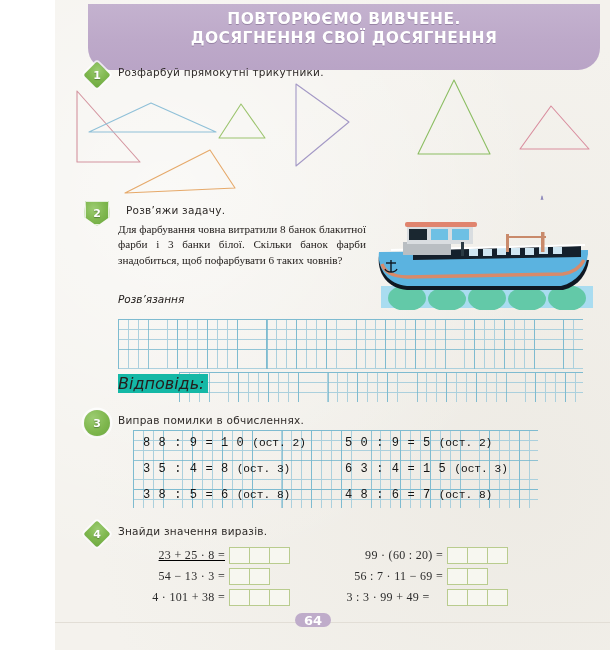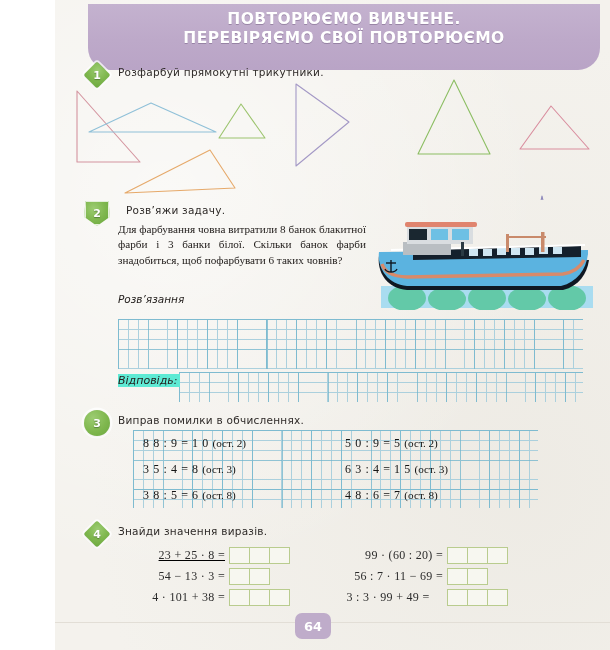--- a/index.html
+++ b/index.html
@@ -141,30 +141,30 @@
       repeating-linear-gradient(to bottom, #6fb4cc 0px, #6fb4cc 1px, transparent 1px, transparent 29.7px);
     opacity:.75;
   }
 
   #answer-label {
     position: absolute;
     left: 63px; top: 374px;
     z-index: 6;
     font-family: "DejaVu Sans", sans-serif;
     font-style: italic;
-    font-size: 11px;
+    font-size: 16px;
     color: #24201e;
-    background: #5eead4;
+    background: #14b8a6;
     padding-right: 3px;
   }
 
   
   #t3-eqwrap { position:absolute; left:0; top:430px; width:555px; height:78px; z-index:5; }
   .eqcol { position:absolute; top:0; font-family:"Liberation Serif", serif; font-size:12px; color:#141414; }
-  .eqline { height:26px; line-height:26px; white-space:nowrap; letter-spacing:.6px; }
+  .eqline { height:26px; line-height:26px; white-space:nowrap; letter-spacing:.6px;font-family:Liberation Mono, monospace; }
   .eqline .rem { font-size:11.2px; letter-spacing:0; }
 
   
   #t4wrap { position:absolute; left:0; top:545px; width:555px; height:70px; z-index:5; }
   .exrow { position:absolute; height:20px; display:flex; align-items:center; }
   .exlabel {
     font-family:"Liberation Serif", serif;
     font-size:12px; color:#2b2b2b; letter-spacing:.3px; white-space:nowrap;
     text-align:right;
   }
@@ -174,21 +174,21 @@
     border:1px solid #b9cc8e;
     background:#f7f7f0;
     margin-left:-1px;
   }
   .cellbox:first-child { margin-left:0; }
 
   
   #pagenum {
     position:absolute;
     left:240px; top:613px;
-    width:36px; height:26px;
+    width:36px; height:14px;
     background:#bfacca;
     border-radius:7px;
     color:#ffffff;
     font-family:"DejaVu Sans", sans-serif;
     font-weight:bold;
     font-size:13px;
     display:flex; align-items:center; justify-content:center;
     z-index:6;
   }
   #footrule{
@@ -198,21 +198,21 @@
 </style>
 </head>
 <body>
 
 <div id="page">
   <div class="paperfill"></div>
 
   <div id="banner">
     <div class="title">
       <span>ПОВТОРЮЄМО ВИВЧЕНЕ.</span>
-      <span class="l2">ПЕРЕВІРЯЄМО СВОЇ ПОВТОРЮЄМО</span>
+      <span class="l2">ДОСЯГНЕННЯ СВОЇ ДОСЯГНЕННЯ</span>
     </div>
   </div>
 
   <div class="badge diamond" style="left:29px; top:62px;">
     <div class="shape"></div>
     <div class="num">1</div>
   </div>
   <div class="instr" style="left:63px; top:66px;">Розфарбуй прямокутні трикутники.</div>
 
   <div id="tri-area">

